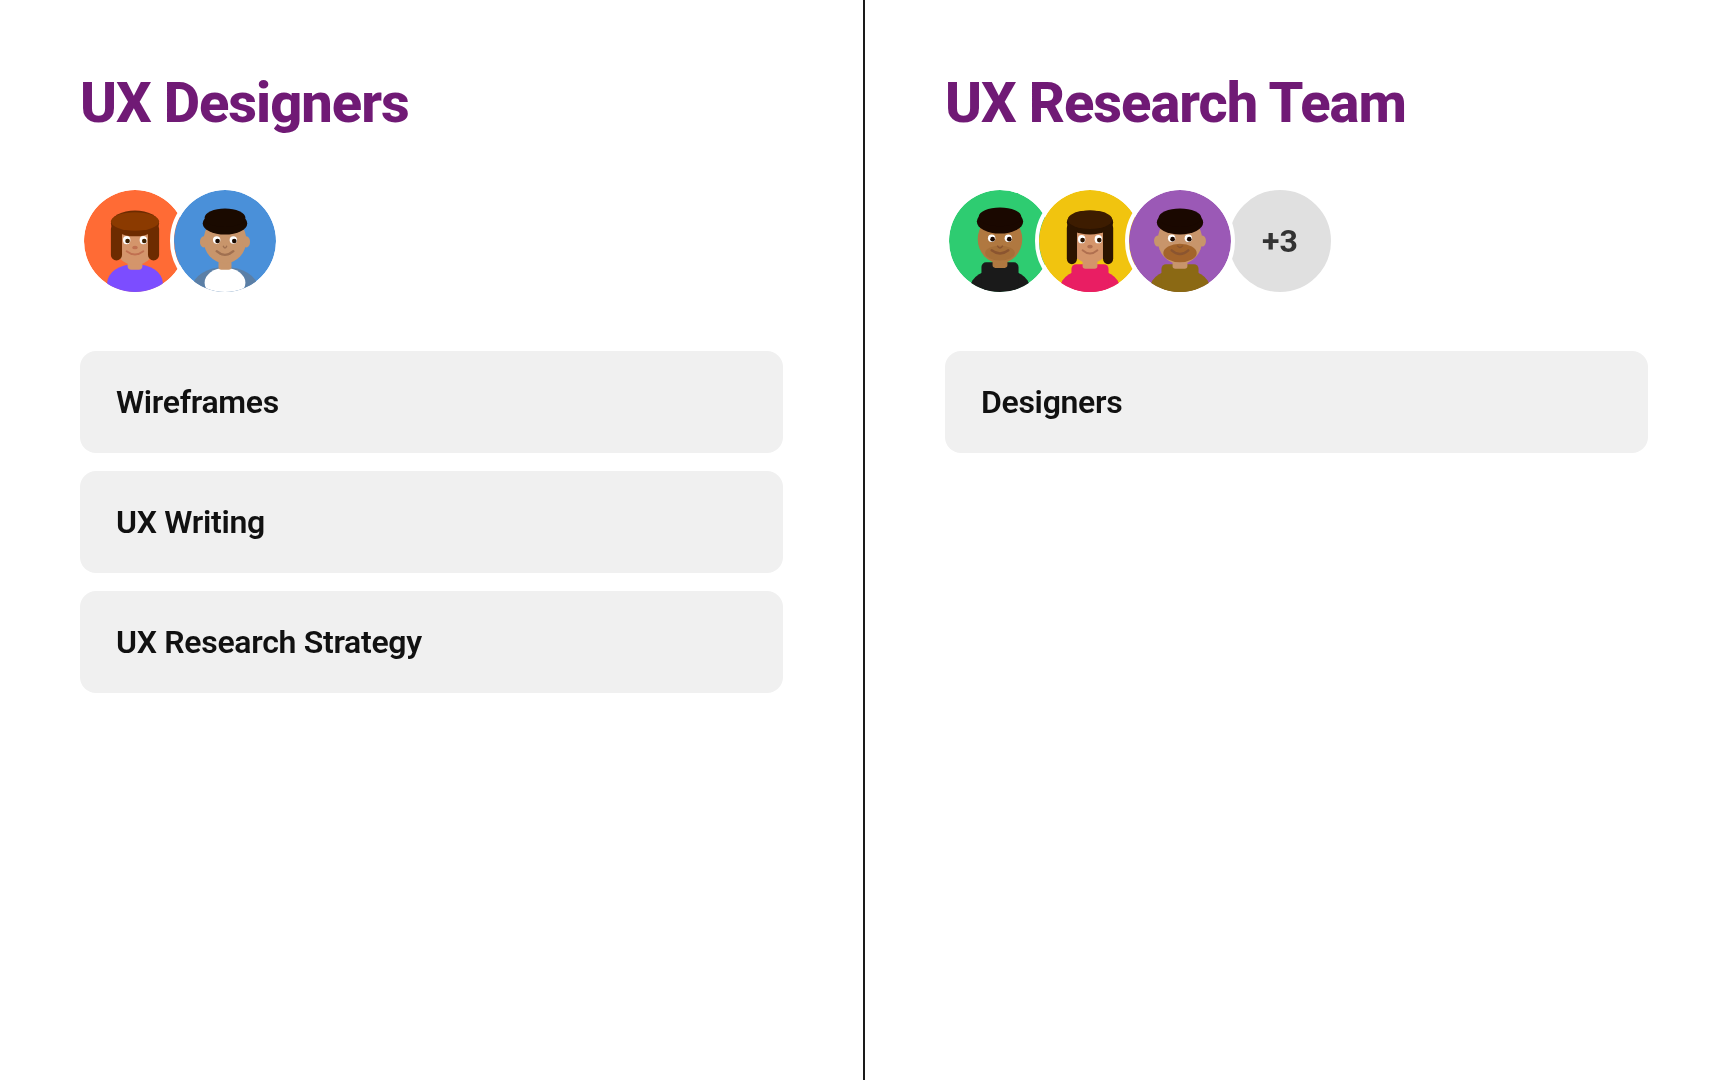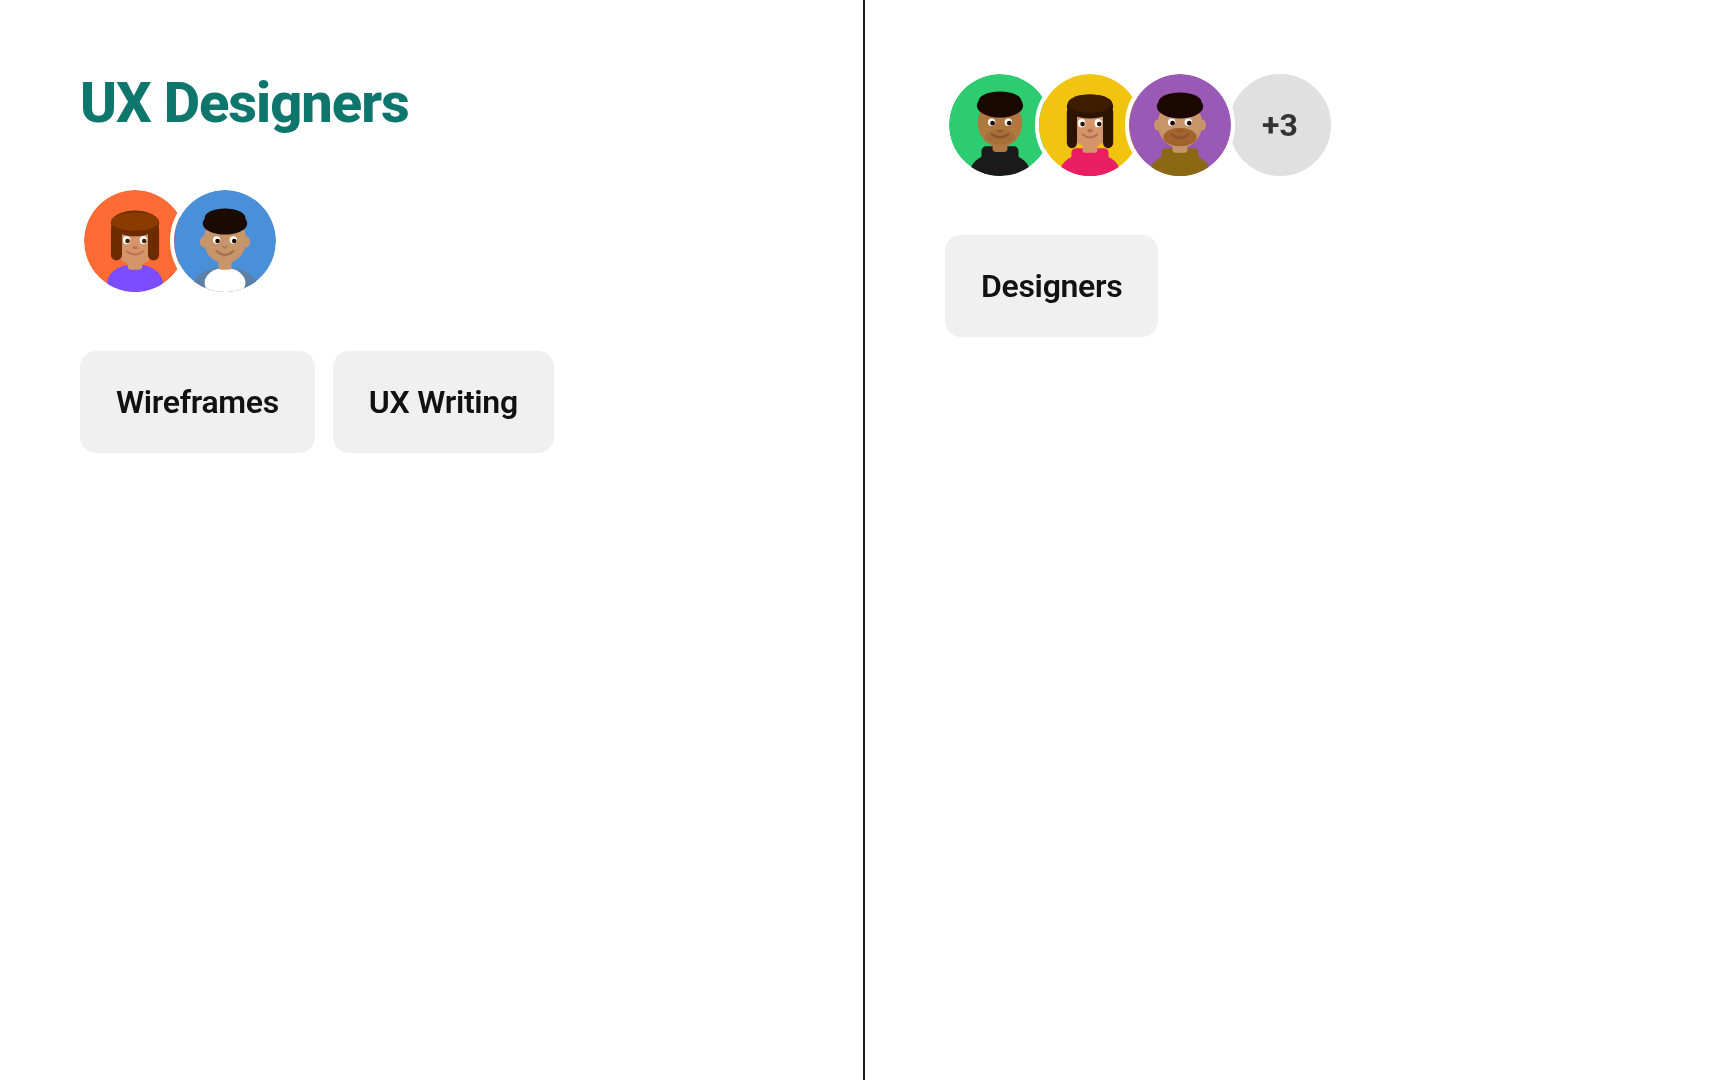--- a/index.html
+++ b/index.html
@@ -29,21 +29,21 @@
       position: relative;
     }
 
     .column-left {
       border-right: 2px solid #1a1a1a;
     }
 
     .column-title {
       font-size: 56px;
       font-weight: 800;
-      color: #0f766e;
+      color: #701a75;
       margin-bottom: 50px;
       letter-spacing: -1px;
     }
 
     .avatars-row {
       display: flex;
       align-items: center;
       margin-bottom: 55px;
     }
 
@@ -73,20 +73,21 @@
       justify-content: center;
       font-size: 32px;
       font-weight: 700;
       color: #333333;
       margin-left: 10px;
       flex-shrink: 0;
     }
 
     .task-list {
       display: flex;
+      flex-direction: column;
       gap: 18px;
     }
 
     .task-item {
       background: #f0f0f0;
       border-radius: 16px;
       padding: 32px 36px;
       cursor: pointer;
     }
 
@@ -171,24 +172,28 @@
       </div>
     </div>
 
     <div class="task-list">
       <div class="task-item">
         <span class="task-item-label">Wireframes</span>
       </div>
       <div class="task-item">
         <span class="task-item-label">UX Writing</span>
       </div>
+      <div class="task-item">
+        <span class="task-item-label">UX Research Strategy</span>
+      </div>
     </div>
   </div>
 
   <div class="column column-right">
+    <h1 class="column-title">UX Research Team</h1>
 
     <div class="avatars-row">
 
       <div class="avatar">
         <svg viewBox="0 0 110 110" class="portrait-svg">
           <circle cx="55" cy="55" r="55" fill="#2ecc71"></circle>
 
           <ellipse cx="55" cy="105" rx="32" ry="20" fill="#1a1a1a"></ellipse>
           <rect x="35" y="78" width="40" height="30" rx="5" fill="#1a1a1a"></rect>
 

